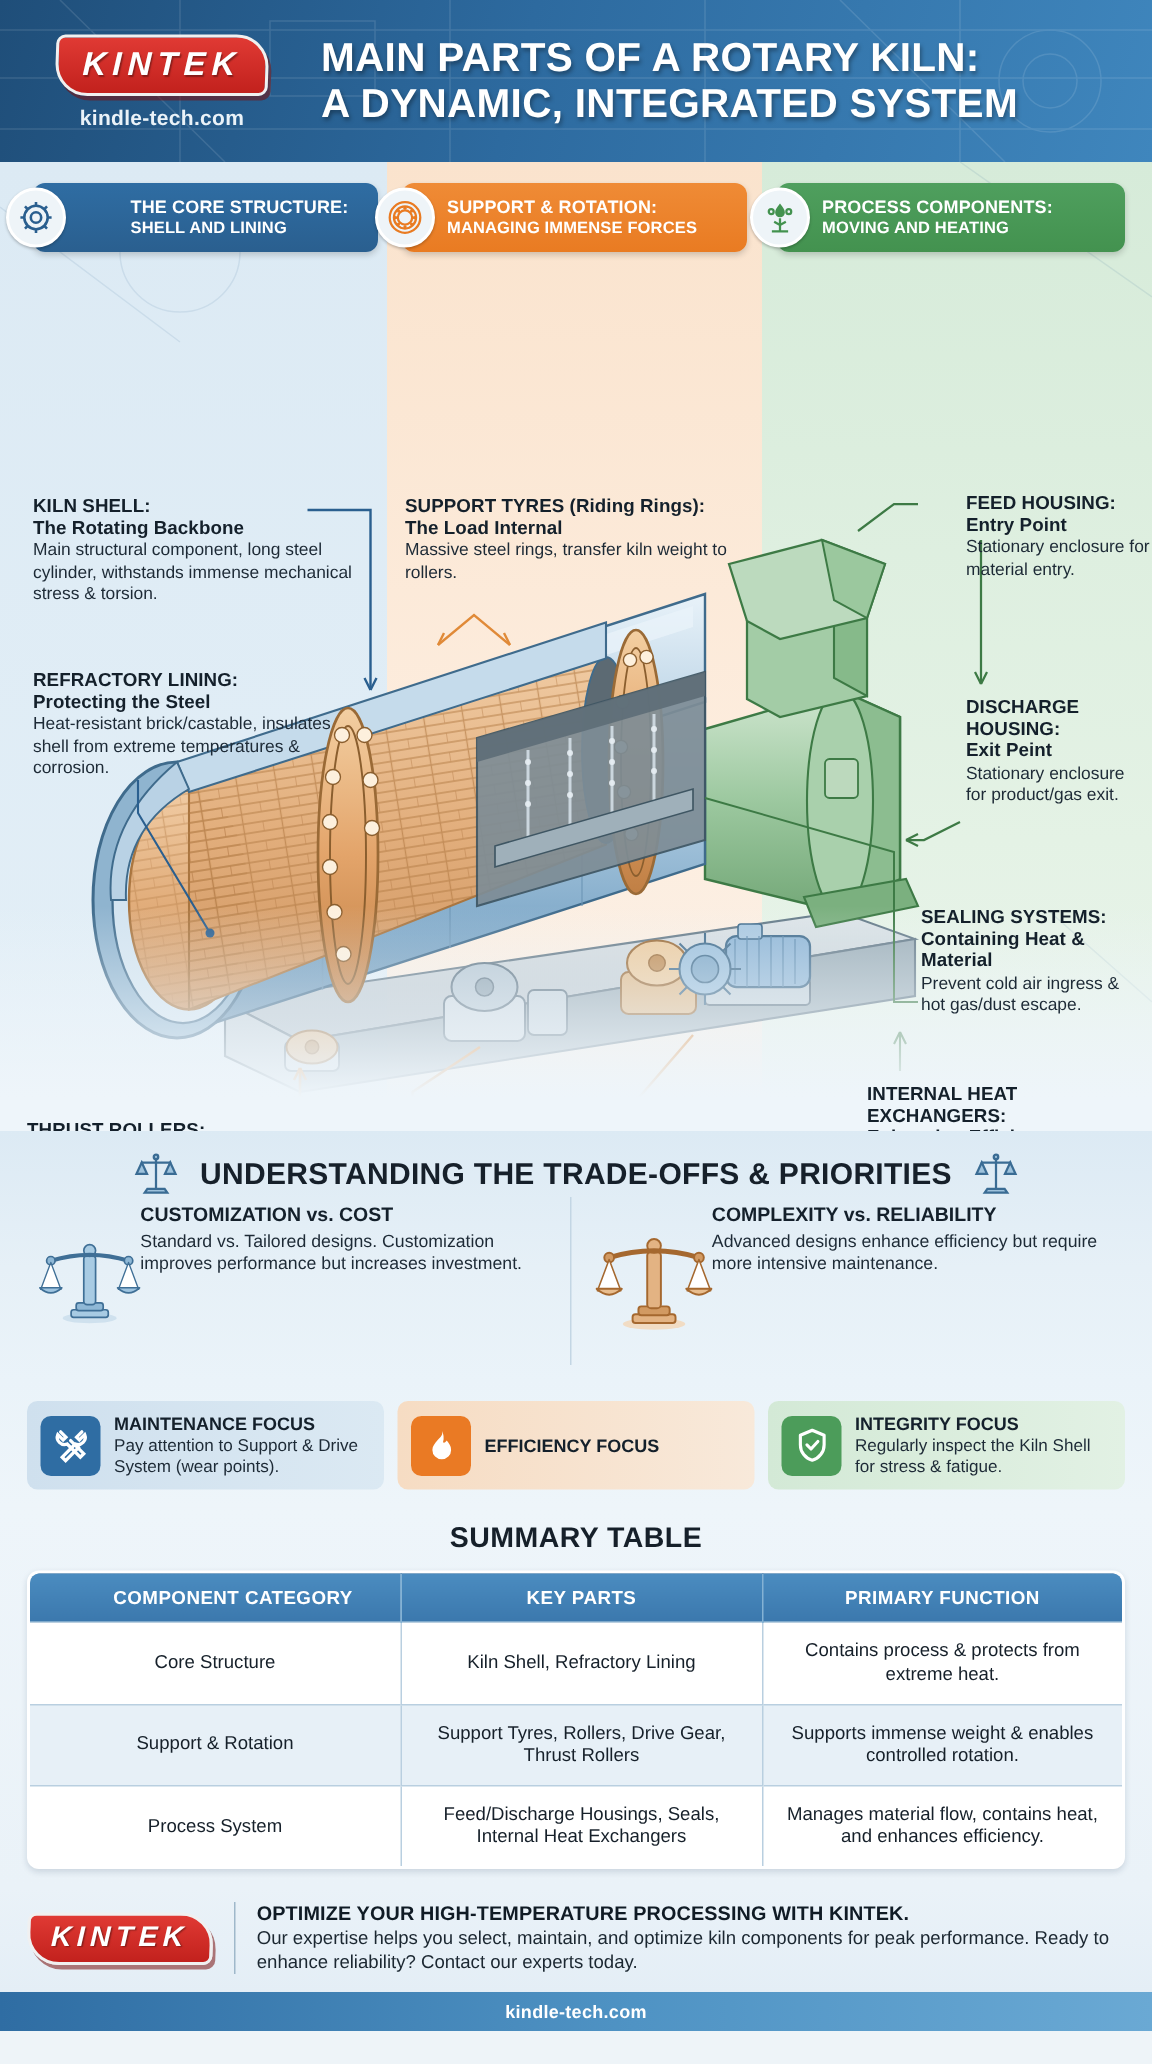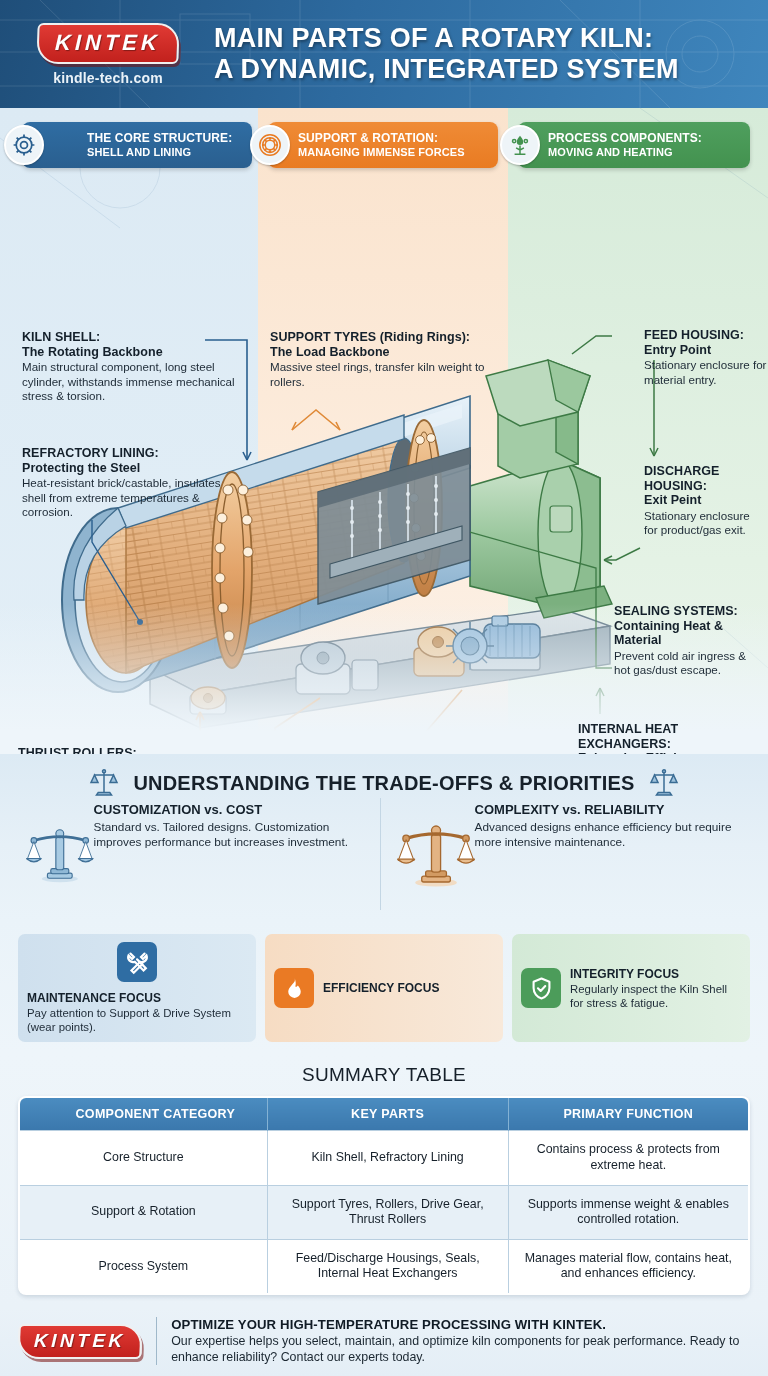--- a/index.html
+++ b/index.html
@@ -113,34 +113,34 @@
   .to-txt h5 { font-size:13px; font-weight:bold; color:#14202b; margin-bottom:3px; }
   .to-txt p  { font-size:11.8px; line-height:1.26; color:#1d2a36; }
 
   
   .focus-row { display:flex; gap:9px; padding:14px 18px 12px 18px;
                background:linear-gradient(180deg,#eaf3f9 0%,#eef5fa 100%); }
   .focus-card {
     flex:1; display:flex; align-items:center; gap:9px;
     border-radius:7px; padding:8px 9px;
   }
-  .fc-blue   { background:linear-gradient(90deg,#cfe0ee 0%,#dbe9f3 100%);flex-direction:column; }
+  .fc-blue   { background:linear-gradient(90deg,#cfe0ee 0%,#dbe9f3 100%); }
   .fc-orange { background:linear-gradient(90deg,#f6dcc3 0%,#f8e9da 100%); }
   .fc-green  { background:linear-gradient(90deg,#d3e9d6 0%,#e2f1e4 100%); }
   .fc-icon { width:40px; height:40px; flex:0 0 40px; border-radius:7px;
              display:flex; align-items:center; justify-content:center; color:#fff; }
   .fc-blue .fc-icon   { background:#2f6da3; }
   .fc-orange .fc-icon { background:#ea7a24; }
   .fc-green .fc-icon  { background:#4c9c5a; }
   .fc-txt h5 { font-size:12px; font-weight:bold; color:#14202b; }
   .fc-txt p  { font-size:11.4px; line-height:1.24; color:#1d2a36; margin-top:1px; }
 
   
   .summary { background:linear-gradient(180deg,#eef5fa 0%,#eaf2f8 100%); padding:6px 18px 12px 18px; }
-  .sum-title { text-align:center; font-size:19px; font-weight:normal; color:#16202a;
+  .sum-title { text-align:center; font-size:19px; font-weight:bold; color:#16202a;
                letter-spacing:.3px; margin:4px 0 10px 0; }
   table { width:100%; border-collapse:collapse; background:#fff;
           border:2px solid #2a5f8f; border-radius:8px; overflow:hidden;
           box-shadow:0 2px 4px rgba(20,50,80,.15); }
   thead th {
     background:linear-gradient(180deg,#4b8cc0 0%,#3b78ad 100%);
     color:#fff; font-size:12.5px; font-weight:bold; letter-spacing:.3px;
     padding:9px 6px; text-align:center;
     border-right:1px solid #84b2d4;
   }
@@ -485,21 +485,21 @@
   </div>
 
   <div class="lbl l-thrust">
     <h4><span>THRUST ROLLERS:</span><br>
         </h4>
 
   </div>
 
   <div class="lbl l-tyres">
     <h4><span>SUPPORT TYRES (Riding Rings):</span><br>
-        <span>The Load Backbone</span></h4>
+        <span>The Load Internal</span></h4>
     <p>Massive steel rings, transfer kiln weight to rollers.</p>
   </div>
 
   <div class="lbl l-feed">
     <h4><span>FEED HOUSING:</span><br>
         <span>Entry Point</span></h4>
     <p>Stationary enclosure for material entry.</p>
   </div>
 
   <div class="lbl l-disch">

